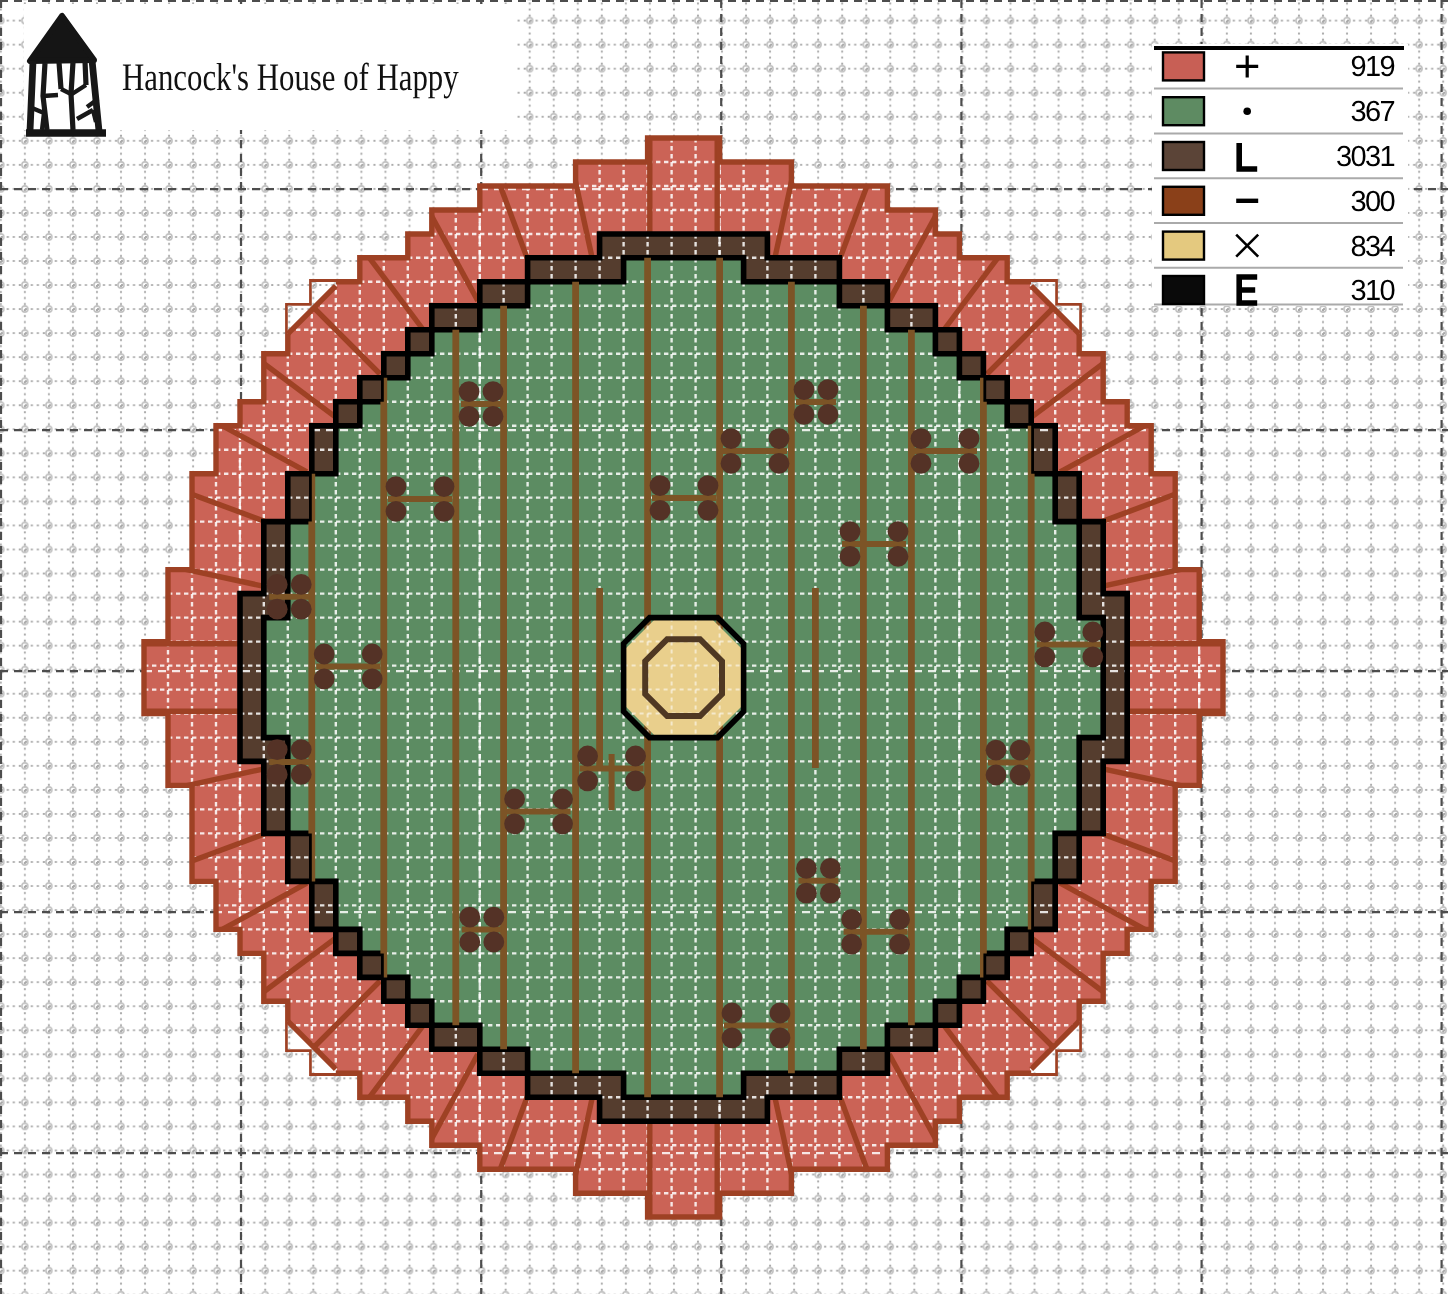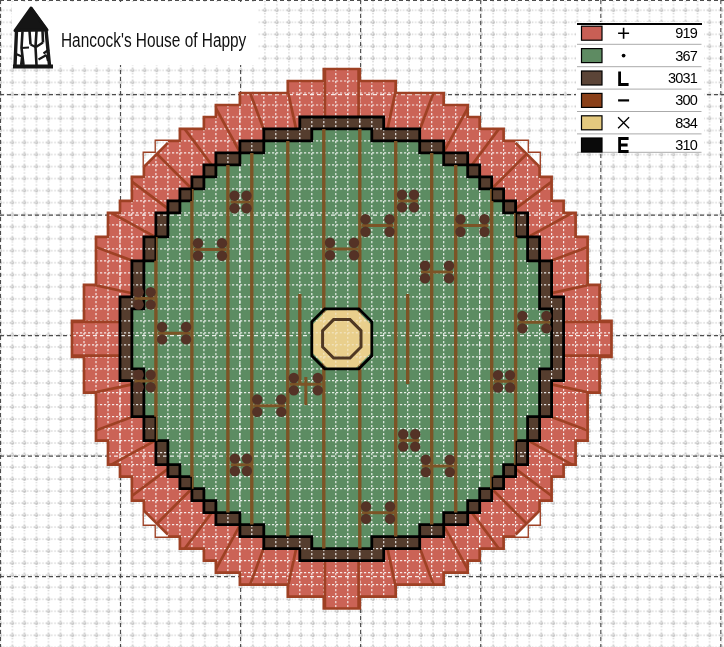--- a/index.html
+++ b/index.html
@@ -1,15 +1,15 @@
 <!DOCTYPE html>
 <html><head><meta charset="utf-8"><style>
 html,body{margin:0;padding:0;background:#fff;width:724px;height:647px;overflow:hidden}
 *{box-sizing:border-box}
-.stage{position:relative;width:724px;height:647px;font-family:Liberation Sans, sans-serif}
+.stage{position:relative;width:724px;height:647px;font-family:Liberation Serif, serif}
 .abs{position:absolute}
 </style></head><body>
 <div class="stage">
 <div class="abs" style="left:0;top:0"><svg width="724" height="647" viewBox="0 0 724 647" xmlns="http://www.w3.org/2000/svg">
 
 <rect x="0" y="0" width="724" height="647" fill="#ffffff"></rect>
 <defs>
           <pattern id="mg" width="12.02" height="12.02" x="0.4" y="10.3" patternUnits="userSpaceOnUse">
             <path d="M0 0H12.02M0 12.02H12.02" stroke="#a9a9a9" stroke-width="1" stroke-dasharray="1 2.005"></path>
             <path d="M0 0V12.02M12.02 0V12.02" stroke="#a9a9a9" stroke-width="1" stroke-dasharray="1 2.005"></path>

